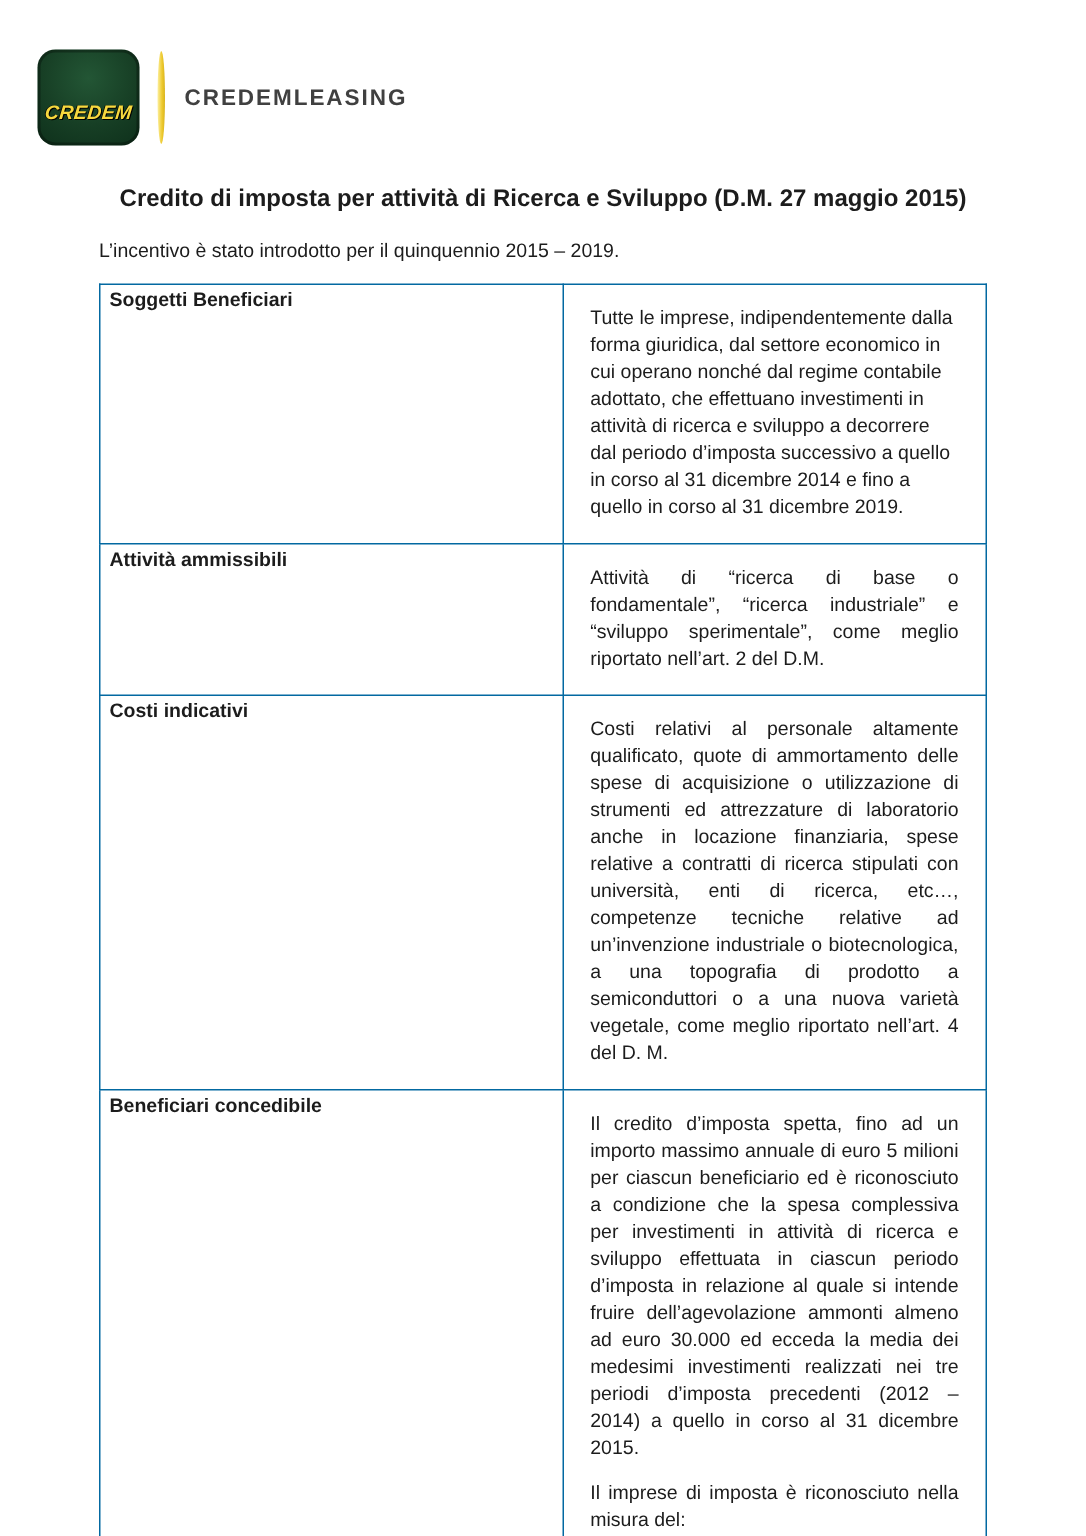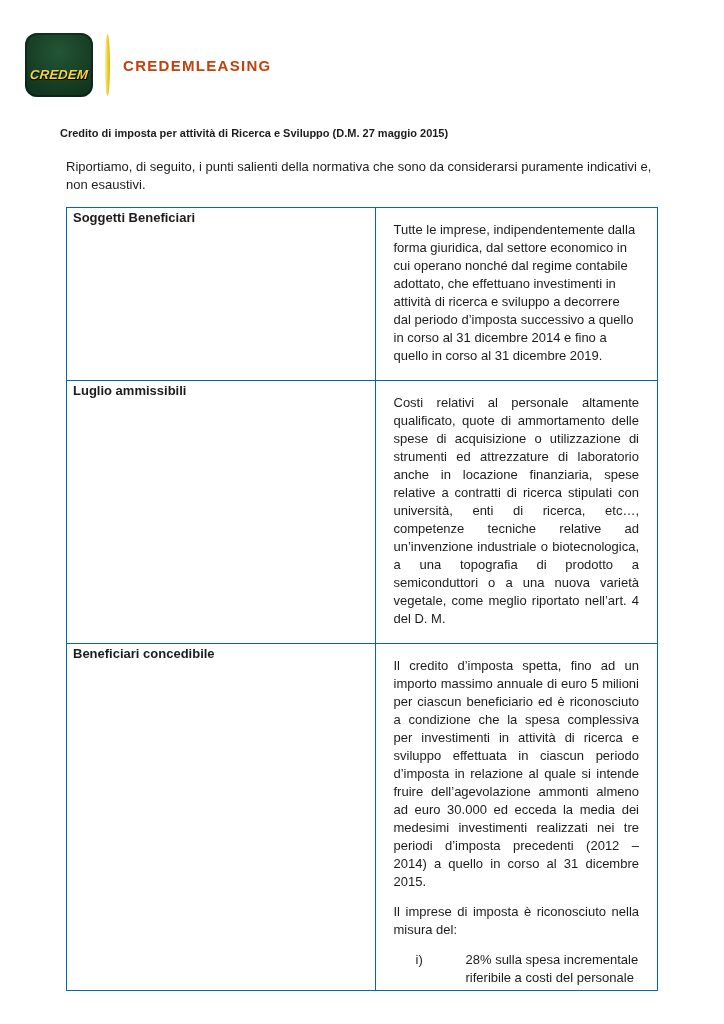--- a/index.html
+++ b/index.html
@@ -48,28 +48,29 @@
     width: 5px;
     height: 62px;
     margin: 0 13px 0 12px;
     border-radius: 50%;
     background: linear-gradient(90deg, #fdf0a0 0%, #edc92e 60%, #d9b41e 100%);
   }
   .company-name {
     font-weight: bold;
     font-size: 15px;
     letter-spacing: 1.3px;
-    color: #c2410c;
+    color: #404040;
     white-space: nowrap;
   }
 
   
   .doc-title {
     font-weight: bold;
-    font-size: 11px;
+    font-size: 16px;
+    text-align: center;
     margin: 25px 60px 15px;
     line-height: 20px;
   }
   .content {
     margin: 0 66px;
     font-size: 13px;
     line-height: 18px;
   }
   .content p.intro {
     margin: 0 0 13px;
@@ -123,32 +124,38 @@
   <div class="logo-mark">
     <span class="mark-text">CREDEM</span>
   </div>
   <div class="logo-divider"></div>
   <span class="company-name">CREDEMLEASING</span>
 </header>
 
 <h1 class="doc-title">Credito di imposta per attività di Ricerca e Sviluppo (D.M. 27 maggio 2015)</h1>
 
 <main class="content">
-  <p class="intro">Riportiamo, di seguito, i punti salienti della normativa che sono da considerarsi puramente indicativi e, non esaustivi.</p>
+  <p class="intro">L’incentivo è stato introdotto per il quinquennio 2015 – 2019.</p>
 
   <table class="info-table">
     <tbody>
       <tr>
         <td class="row-label">Soggetti Beneficiari</td>
         <td class="row-value">
           <p>Tutte le imprese, indipendentemente dalla forma giuridica, dal settore economico in cui operano nonché dal regime contabile adottato, che effettuano investimenti in attività di ricerca e sviluppo a decorrere dal periodo d’imposta successivo a quello in corso al 31 dicembre 2014 e fino a quello in corso al 31 dicembre 2019.</p>
         </td>
       </tr>
       <tr>
-        <td class="row-label">Luglio ammissibili</td>
+        <td class="row-label">Attività ammissibili</td>
+        <td class="row-value">
+          <p class="justified">Attività di “ricerca di base o fondamentale”, “ricerca industriale” e “sviluppo sperimentale”, come meglio riportato nell’art. 2 del D.M.</p>
+        </td>
+      </tr>
+      <tr>
+        <td class="row-label">Costi indicativi</td>
         <td class="row-value">
           <p class="justified">Costi relativi al personale altamente qualificato, quote di ammortamento delle spese di acquisizione o utilizzazione di strumenti ed attrezzature di laboratorio anche in locazione finanziaria, spese relative a contratti di ricerca stipulati con università, enti di ricerca, etc…, competenze tecniche relative ad un’invenzione industriale o biotecnologica, a una topografia di prodotto a semiconduttori o a una nuova varietà vegetale, come meglio riportato nell’art. 4 del D. M.</p>
         </td>
       </tr>
       <tr>
         <td class="row-label">Beneficiari concedibile</td>
         <td class="row-value">
           <p class="justified spaced">Il credito d’imposta spetta, fino ad un importo massimo annuale di euro 5 milioni per ciascun beneficiario ed è riconosciuto a condizione che la spesa complessiva per investimenti in attività di ricerca e sviluppo effettuata in ciascun periodo d’imposta in relazione al quale si intende fruire dell’agevolazione ammonti almeno ad euro 30.000 ed ecceda la media dei medesimi investimenti realizzati nei tre periodi d’imposta precedenti (2012 – 2014) a quello in corso al 31 dicembre 2015.</p>
           <p class="justified">Il imprese di imposta è riconosciuto nella misura del:</p>
           <div class="list-row">

